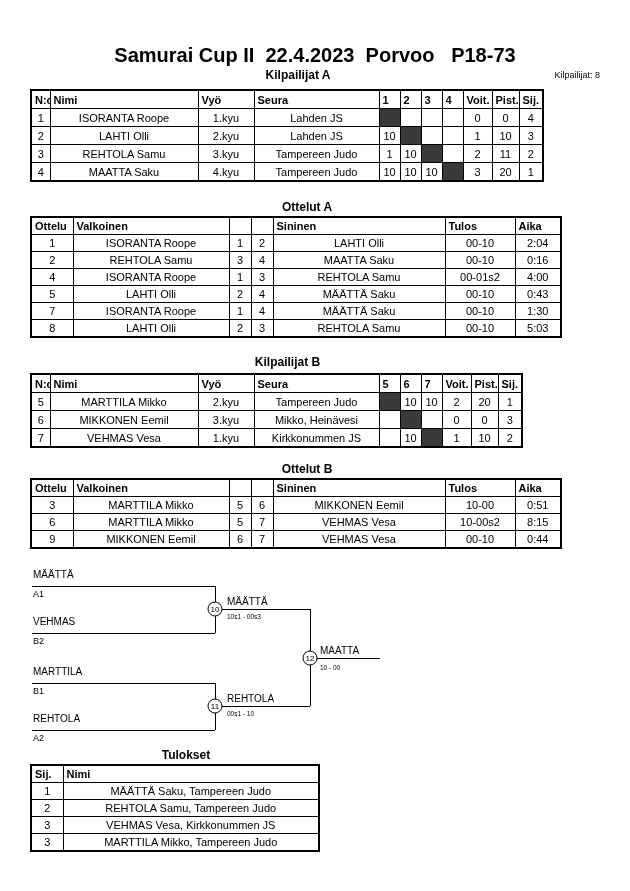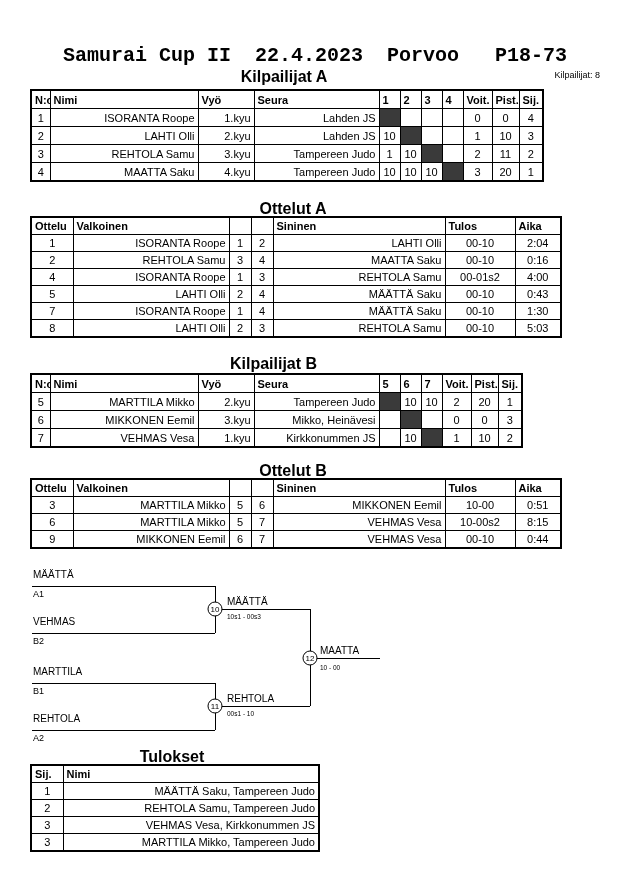--- a/index.html
+++ b/index.html
@@ -1,25 +1,25 @@
 <!DOCTYPE html>
 <html><head>
 <meta charset="utf-8">
 <style>
   html,body{margin:0;padding:0;background:#fff;}
   body{width:630px;height:891px;position:relative;font-family:"Liberation Sans",sans-serif;color:#000;overflow:hidden;}
-  .title{position:absolute;top:44px;left:0;width:630px;text-align:center;font-size:20px;font-weight:bold;white-space:pre;font-family:Liberation Mono, monospace;}
+  .title{position:absolute;top:44px;left:0;width:630px;text-align:center;font-size:20px;font-weight:bold;white-space:pre;}
   .note{position:absolute;top:70px;right:30px;font-size:9px;}
-  .heading{position:absolute;left:28px;text-align:center;font-weight:bold;font-size:16px;}
+  .heading{position:absolute;left:42px;text-align:center;font-weight:bold;font-size:12px;}
   table.tbl{position:absolute;left:30px;border-collapse:collapse;table-layout:fixed;background:#fff;border:2px solid #000;}
   .tbl th,.tbl td{border:1px solid #000;font-size:11px;padding:0 3px;overflow:hidden;white-space:nowrap;}
   .tbl th{font-weight:bold;text-align:left;}
   .rh17 th,.rh17 td{height:17px;}
   .rh16 th,.rh16 td{height:16px;}
-  td.l{text-align:right;}
+  td.l{text-align:center;}
   td.c{text-align:center;}
   td.diag{background:#3a3a3a;}
   .bracket{position:absolute;top:558px;left:0;}
   .bracket text{font-family:"Liberation Sans",sans-serif;fill:#000;}
   .bname{font-size:10px;}
   .bseed{font-size:9px;}
   .bscore{font-size:6.5px;fill:#333;}
   .bnum{font-size:8px;}
 </style>
 </head>

